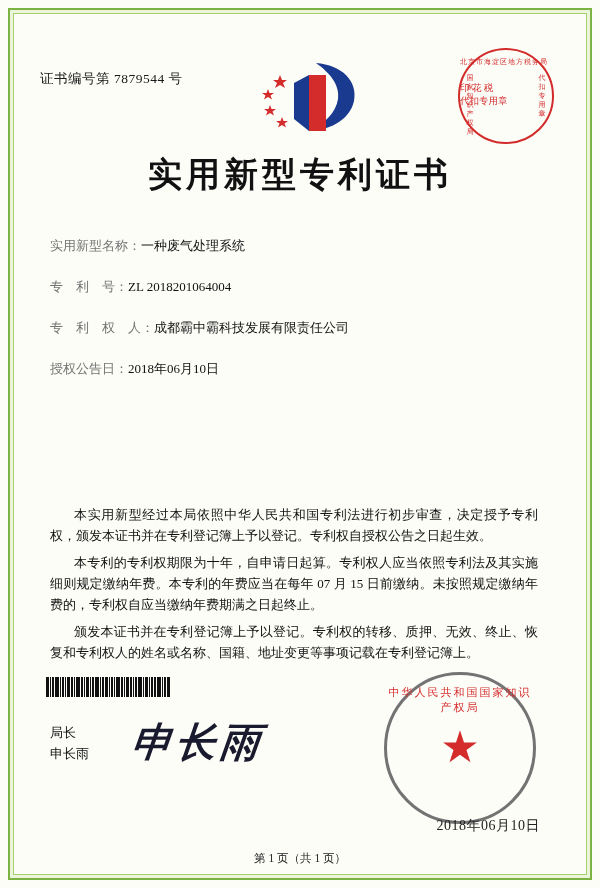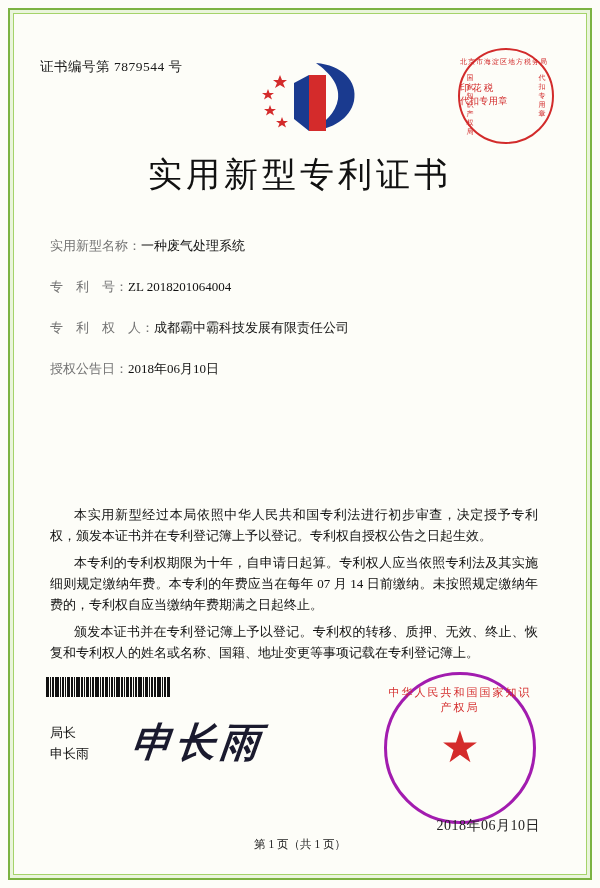--- a/index.html
+++ b/index.html
@@ -52,21 +52,21 @@
     top: 22px;
     right: 22px;
     bottom: 22px;
     box-sizing: border-box;
   }
 
   
   .cert-no {
     position: absolute;
     left: 18px;
-    top: 36px;
+    top: 48px;
     font-size: 13.5px;
     color: #1a1a1a;
     letter-spacing: 0.5px;
   }
   .logo {
     position: absolute;
     left: 232px;
     top: 35px;
     width: 110px;
     height: 80px;
@@ -113,21 +113,21 @@
   .stamp-round .side-left { left: 4px; }
   .stamp-round .side-right { right: 4px; }
 
   .title {
     position: absolute;
     left: 0;
     right: 0;
     top: 130px;
     text-align: center;
     font-size: 34px;
-    font-weight: normal;
+    font-weight: bold;
     letter-spacing: 4px;
     color: #111;
     font-family: "Liberation Serif", "DejaVu Serif", serif;
   }
 
   
   .fields {
     position: absolute;
     left: 28px;
     right: 28px;
@@ -203,21 +203,21 @@
   }
 
   
   .seal {
     position: absolute;
     right: 42px;
     top: 650px;
     width: 152px;
     height: 152px;
     border-radius: 50%;
-    border: 3px solid #a21caf;
+    border: 3px solid #737373;
     box-sizing: border-box;
     color: #d42b2b;
   }
   .seal .seal-top,
   .seal .seal-bottom {
     position: absolute;
     left: 0; right: 0;
     text-align: center;
     font-size: 11px;
     letter-spacing: 2px;
@@ -240,21 +240,21 @@
     top: 795px;
     font-size: 14px;
     color: #222;
     letter-spacing: 0.5px;
   }
 
   
   .footer {
     position: absolute;
     left: 0; right: 0;
-    bottom: 14px;
+    bottom: 0;
     text-align: center;
     font-size: 11.5px;
     color: #222;
   }
 </style>
 </head>
 <body>
 
 <div class="page">
 
@@ -300,21 +300,21 @@
       <div class="field-row">
         <span class="field-label">专　利　权　人：</span><span class="field-value">成都霸中霸科技发展有限责任公司</span>
       </div>
       <div class="field-row">
         <span class="field-label">授权公告日：</span><span class="field-value">2018年06月10日</span>
       </div>
     </div>
 
     <div class="paragraphs">
       <p>本实用新型经过本局依照中华人民共和国专利法进行初步审查，决定授予专利权，颁发本证书并在专利登记簿上予以登记。专利权自授权公告之日起生效。</p>
-      <p>本专利的专利权期限为十年，自申请日起算。专利权人应当依照专利法及其实施细则规定缴纳年费。本专利的年费应当在每年 07 月 14 日前缴纳。未按照规定缴纳年费的，专利权自应当缴纳年费期满之日起终止。</p>
+      <p>本专利的专利权期限为十年，自申请日起算。专利权人应当依照专利法及其实施细则规定缴纳年费。本专利的年费应当在每年 07 月 15 日前缴纳。未按照规定缴纳年费的，专利权自应当缴纳年费期满之日起终止。</p>
       <p>颁发本证书并在专利登记簿上予以登记。专利权的转移、质押、无效、终止、恢复和专利权人的姓名或名称、国籍、地址变更等事项记载在专利登记簿上。</p>
     </div>
 
     <div class="barcode">
       <span style="width:3px"></span><span style="width:1px"></span><span style="width:2px"></span><span style="width:4px"></span><span style="width:1px"></span><span style="width:2px"></span><span style="width:1px"></span><span style="width:3px"></span><span style="width:2px"></span><span style="width:1px"></span><span style="width:4px"></span><span style="width:2px"></span><span style="width:1px"></span><span style="width:3px"></span><span style="width:1px"></span><span style="width:2px"></span><span style="width:4px"></span><span style="width:1px"></span><span style="width:2px"></span><span style="width:3px"></span><span style="width:1px"></span><span style="width:2px"></span><span style="width:1px"></span><span style="width:4px"></span><span style="width:2px"></span><span style="width:1px"></span><span style="width:3px"></span><span style="width:2px"></span><span style="width:1px"></span><span style="width:2px"></span><span style="width:4px"></span><span style="width:1px"></span><span style="width:3px"></span><span style="width:1px"></span><span style="width:2px"></span><span style="width:2px"></span><span style="width:4px"></span><span style="width:1px"></span><span style="width:2px"></span><span style="width:3px"></span>
     </div>
 
     <div class="sig-label">
       <div>局长</div>
       <div>申长雨</div>

